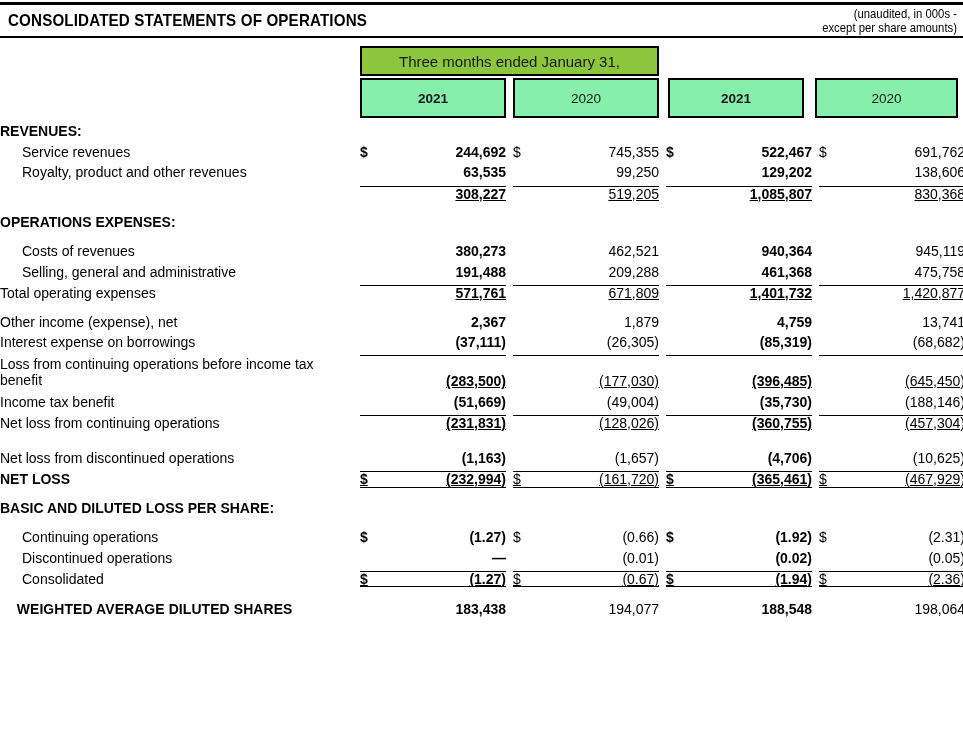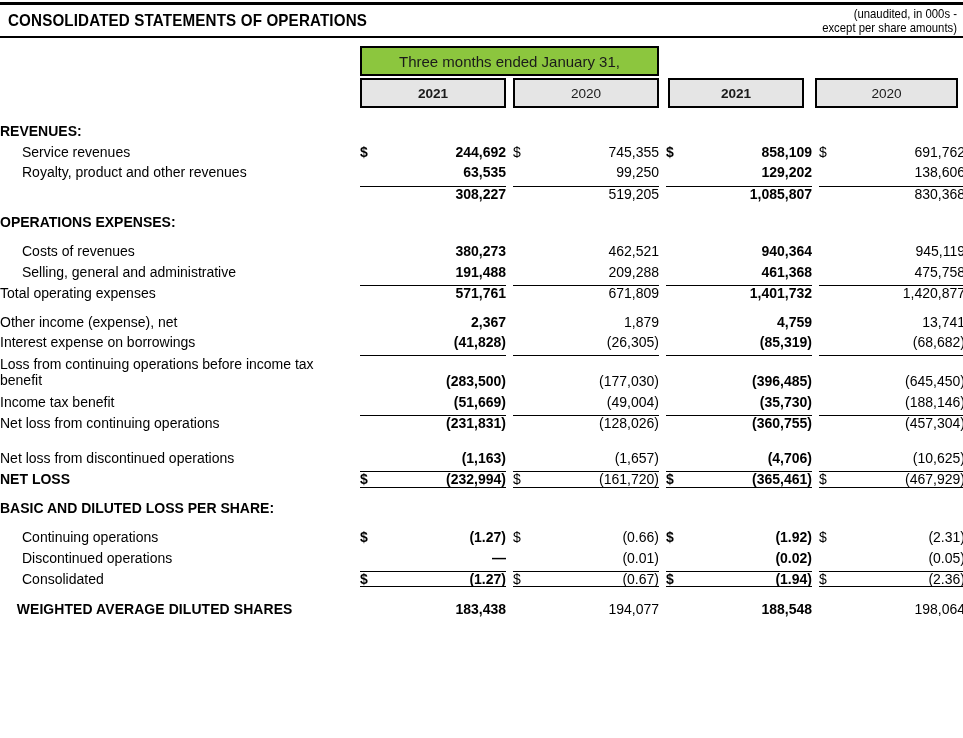--- a/index.html
+++ b/index.html
@@ -71,22 +71,22 @@
     display: flex;
     align-items: center;
     justify-content: center;
     font-size: 15px;
     color: #1a1a1a;
     white-space: nowrap;
   }
   .yr {
     position: absolute;
     top: 32px;
-    height: 30px;
-    background: #e5e5e5;
+    height: 40px;
+    background: #86efac;
     border: 2px solid #000;
     display: flex;
     align-items: center;
     justify-content: center;
     font-size: 13.6px;
     color: #1a1a1a;
   }
   .yr.b { font-weight: bold; }
 
   
@@ -142,21 +142,21 @@
     font-size: 14px;
   }
   td.val {
     text-align: right;
     padding-right: 6px;
     font-variant-numeric: tabular-nums;
   }
   td.b { font-weight: bold; }
 
   
-  td.rt { border-top: 1.6px solid #000; }
+  td.rt { border-top: 1.6px solid #000; text-decoration: underline; }
   td.rb { border-bottom: 1.6px solid #000; }
   .sp6 { height: 6px; }
   .sp14{ height: 14px; }
 </style>
 </head>
 <body>
 
 <div id="sheet">
 
   <div class="title-bar">
@@ -206,21 +206,21 @@
 
     <tr>
       <td class="label ind">Service revenues</td>
       <td class="cur b">$</td>
       <td class="val b">244,692</td>
           <td></td>
       <td class="cur">$</td>
       <td class="val">745,355</td>
           <td></td>
       <td class="cur b">$</td>
-      <td class="val b">858,109</td>
+      <td class="val b">522,467</td>
           <td></td>
       <td class="cur">$</td>
       <td class="val">691,762</td>
     </tr>
     <tr class="sp6">
           <td colspan="12"></td>
         </tr>
 
     <tr>
       <td class="label ind">Royalty, product and other revenues</td>
@@ -334,21 +334,21 @@
       <td></td>
           <td class="val">13,741</td>
     </tr>
     <tr class="sp6">
           <td colspan="12"></td>
         </tr>
 
     <tr>
       <td class="label">Interest expense on borrowings</td>
       <td></td>
-          <td class="val b">(41,828)</td>
+          <td class="val b">(37,111)</td>
           <td></td>
       <td></td>
           <td class="val">(26,305)</td>
           <td></td>
       <td></td>
           <td class="val b">(85,319)</td>
           <td></td>
       <td></td>
           <td class="val">(68,682)</td>
     </tr>

